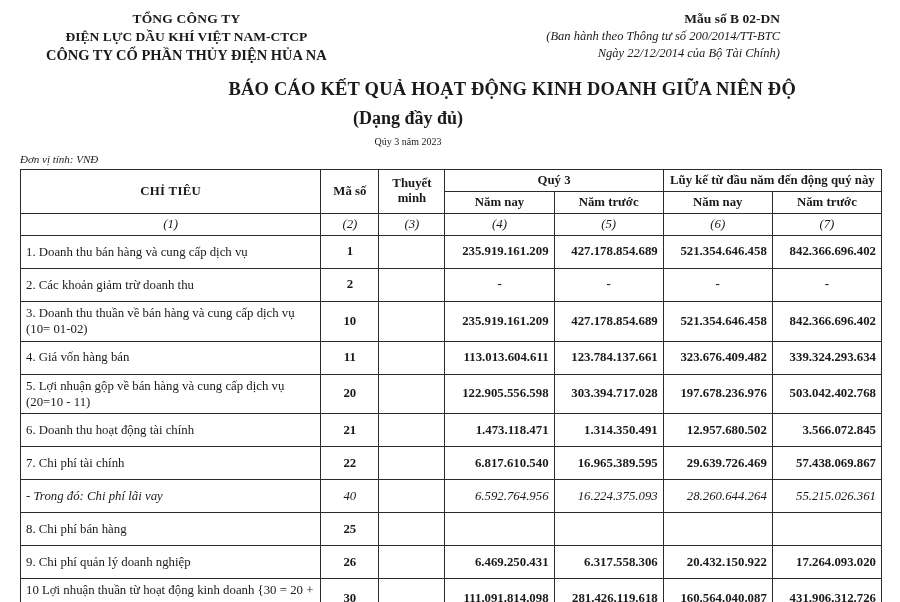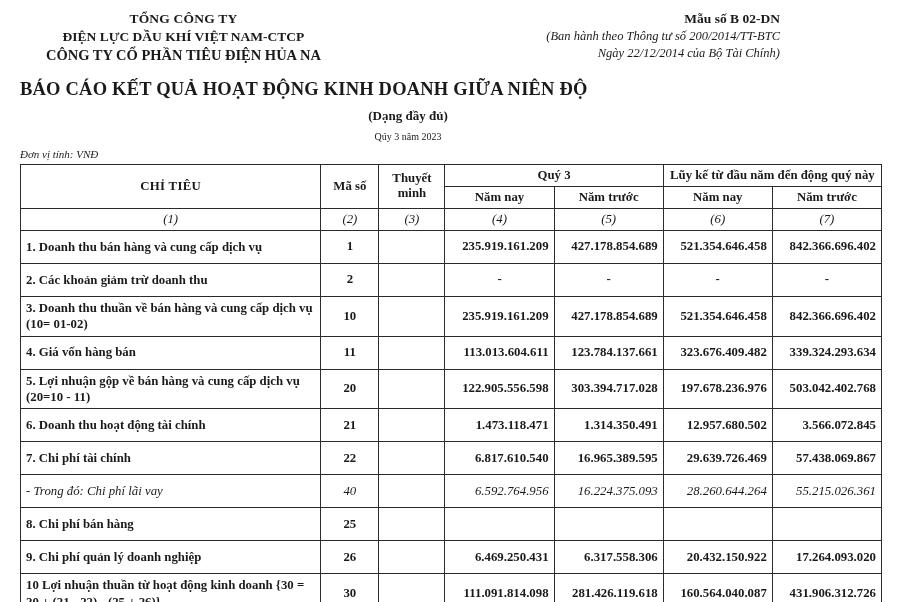--- a/index.html
+++ b/index.html
@@ -50,30 +50,30 @@
     font-size: 13.5px;
     line-height: 1.35;
   }
   .header-right .r2, .header-right .r3 {
     font-style: italic;
     font-size: 12.5px;
     line-height: 1.38;
   }
   
   .doc-title {
-    text-align: left;
+    text-align: right;
     font-weight: bold;
     font-size: 18.5px;
     margin-top: 14px;
     letter-spacing: .2px;
   }
   .doc-subtitle {
     text-align: center;
     font-weight: bold;
-    font-size: 13px;
+    font-size: 18px;
     margin-top: 8px;
   }
   .doc-period {
     text-align: center;
     font-size: 10px;
     margin-top: 7px;
   }
   .unit {
     text-align: left;
     font-style: italic;
@@ -104,21 +104,21 @@
   .c-val  { width: 109px; text-align: right; }
   .hdr-main { font-size: 14px; letter-spacing: .3px; }
   .row-idx td {
     text-align: center;
     font-style: italic;
     font-size: 12.4px;
     padding: 2px 5px;
   }
   td.lbl {
     text-align: left;
-    font-weight: bold;
+    font-weight: normal;
     line-height: 1.28;
   }
   td.lbl.italic {
     font-weight: normal;
     font-style: italic;
     padding-left: 5px;
   }
   td.code {
     text-align: center;
     font-weight: bold;
@@ -144,21 +144,21 @@
 </style>
 </head>
 <body>
 
 <div class="page">
 
   <div class="header">
     <div class="header-left">
       <div class="l1">TỔNG CÔNG TY</div>
       <div class="l2">ĐIỆN LỰC DẦU KHÍ VIỆT NAM-CTCP</div>
-      <div class="l3">CÔNG TY CỔ PHẦN TIÊU ĐIỆN HỦA NA</div>
+      <div class="l3">CÔNG TY CỔ PHẦN THỦY ĐIỆN HỦA NA</div>
     </div>
     <div class="header-right">
       <div class="r1">Mẫu số B 02-DN</div>
       <div class="r2">(Ban hành theo Thông tư số 200/2014/TT-BTC</div>
       <div class="r3">Ngày 22/12/2014 của Bộ Tài Chính)</div>
     </div>
   </div>
 
   <div class="doc-title">BÁO CÁO KẾT QUẢ HOẠT ĐỘNG KINH DOANH GIỮA NIÊN ĐỘ</div>
   <div class="doc-subtitle">(Dạng đầy đủ)</div>

